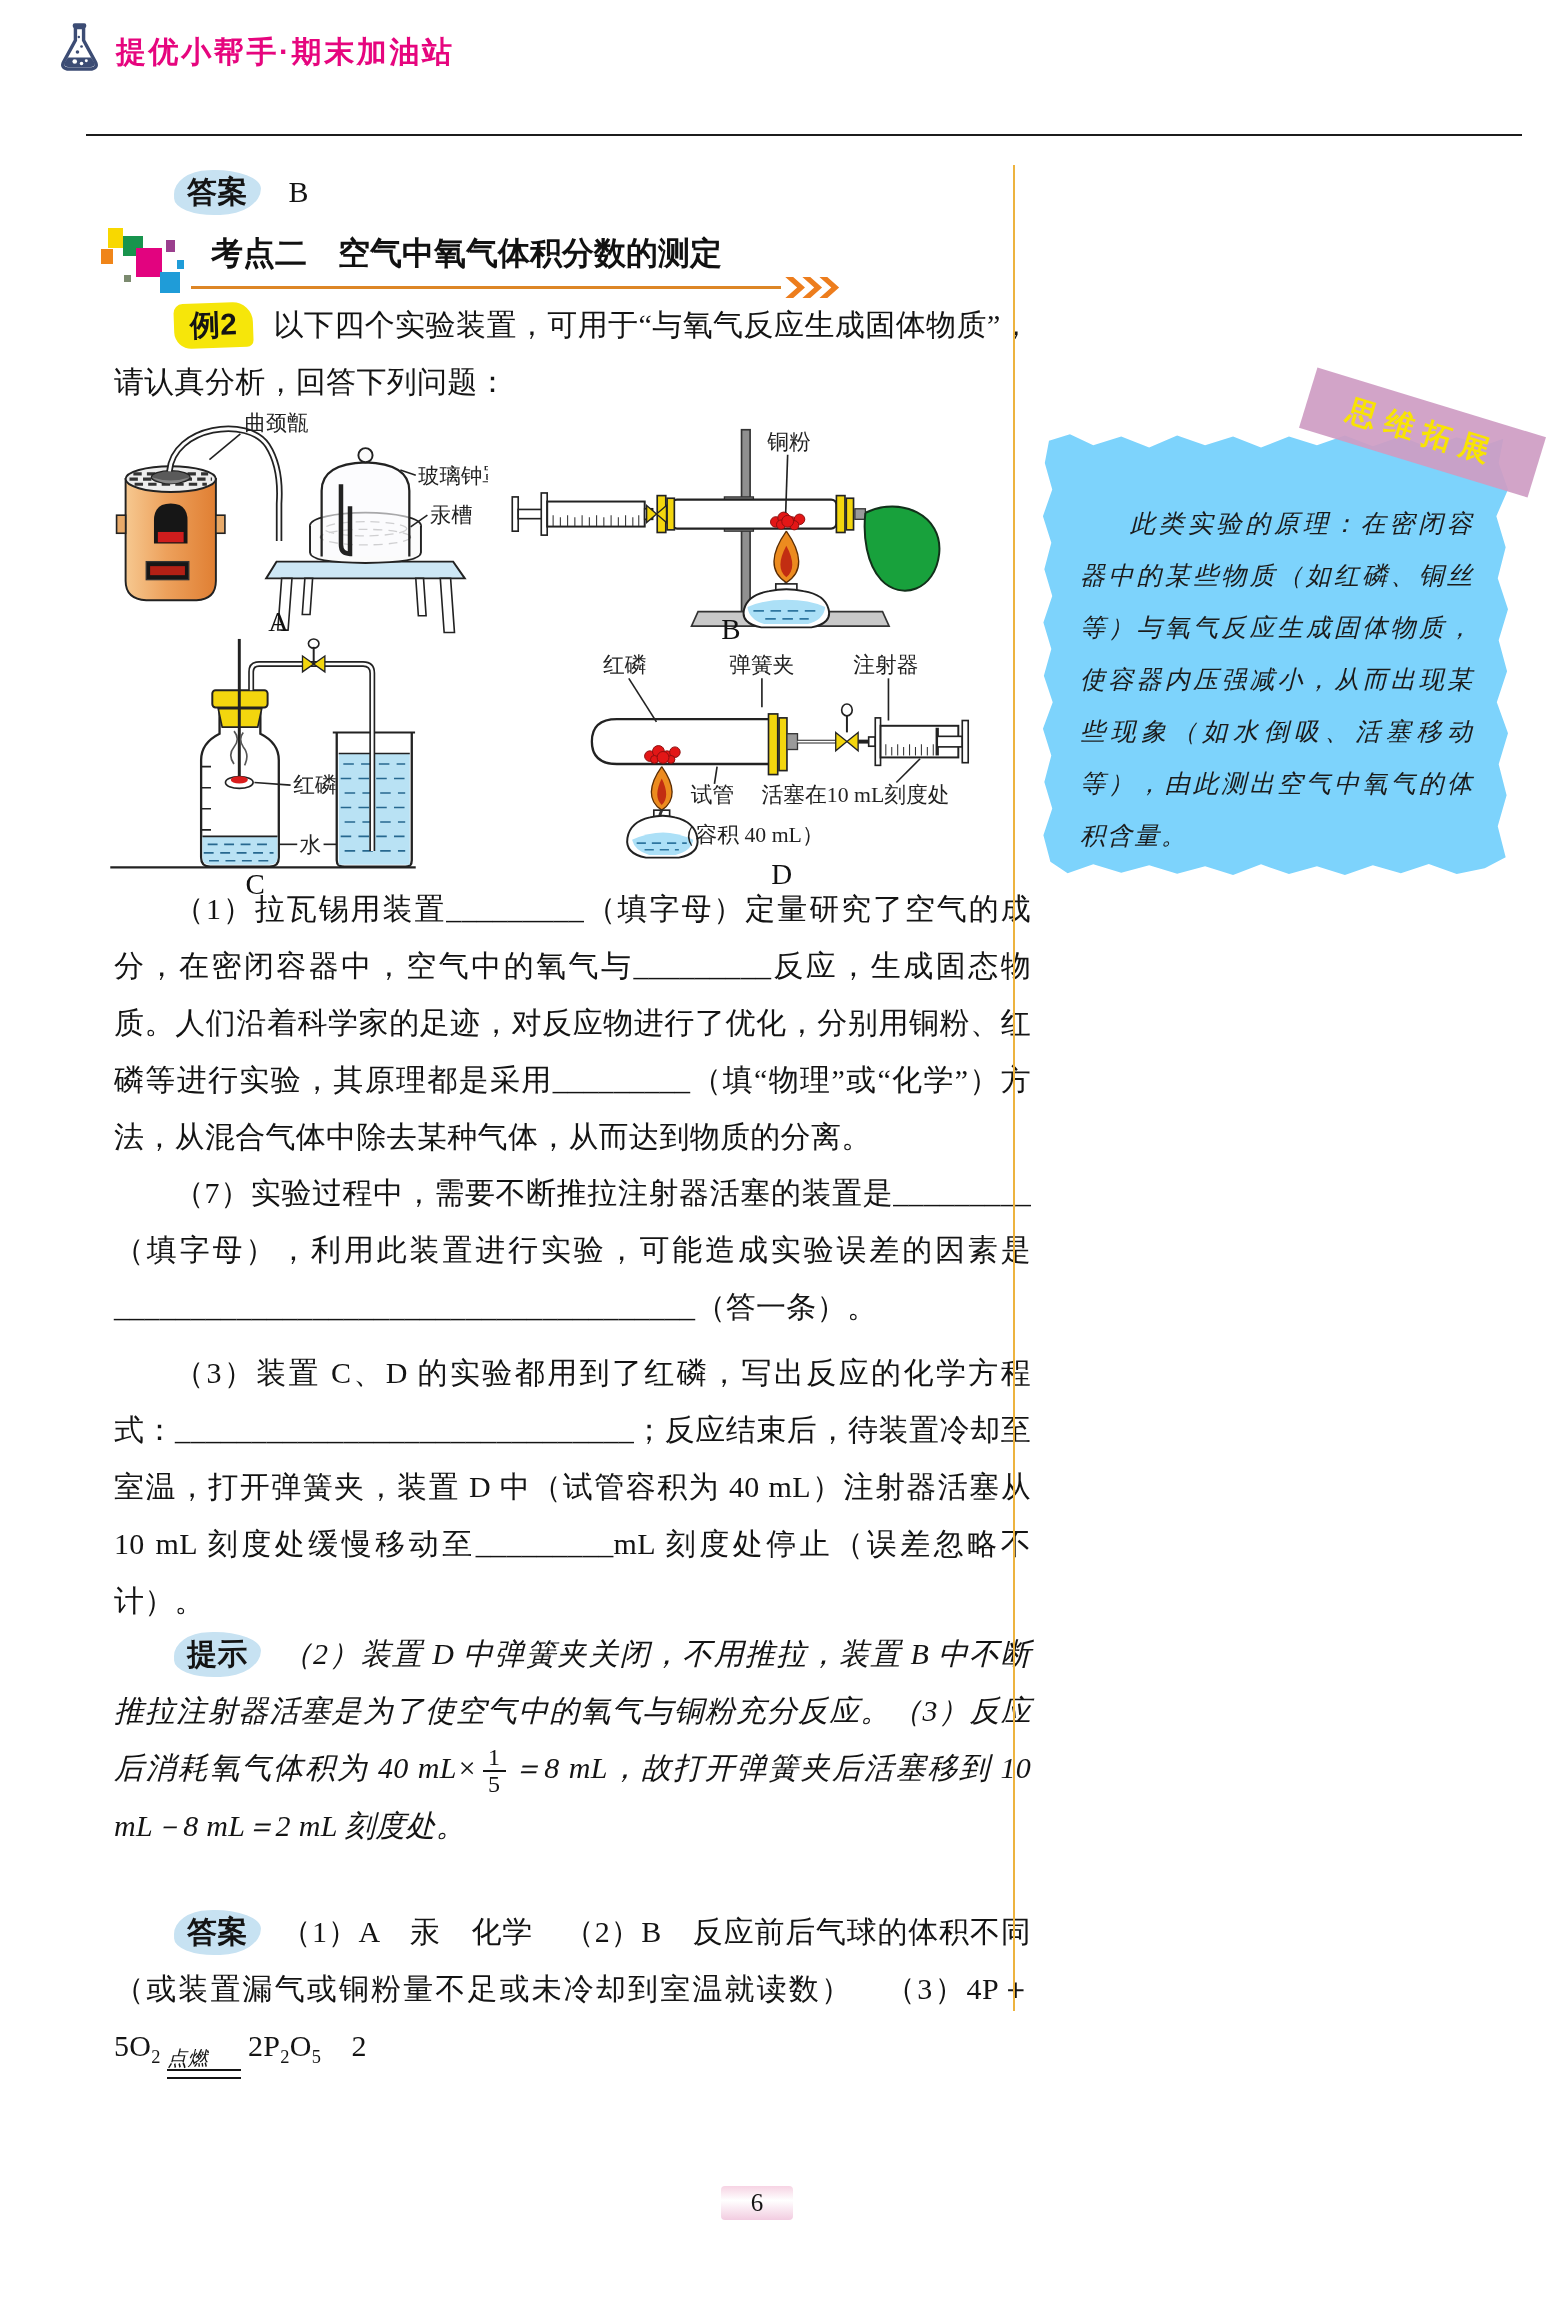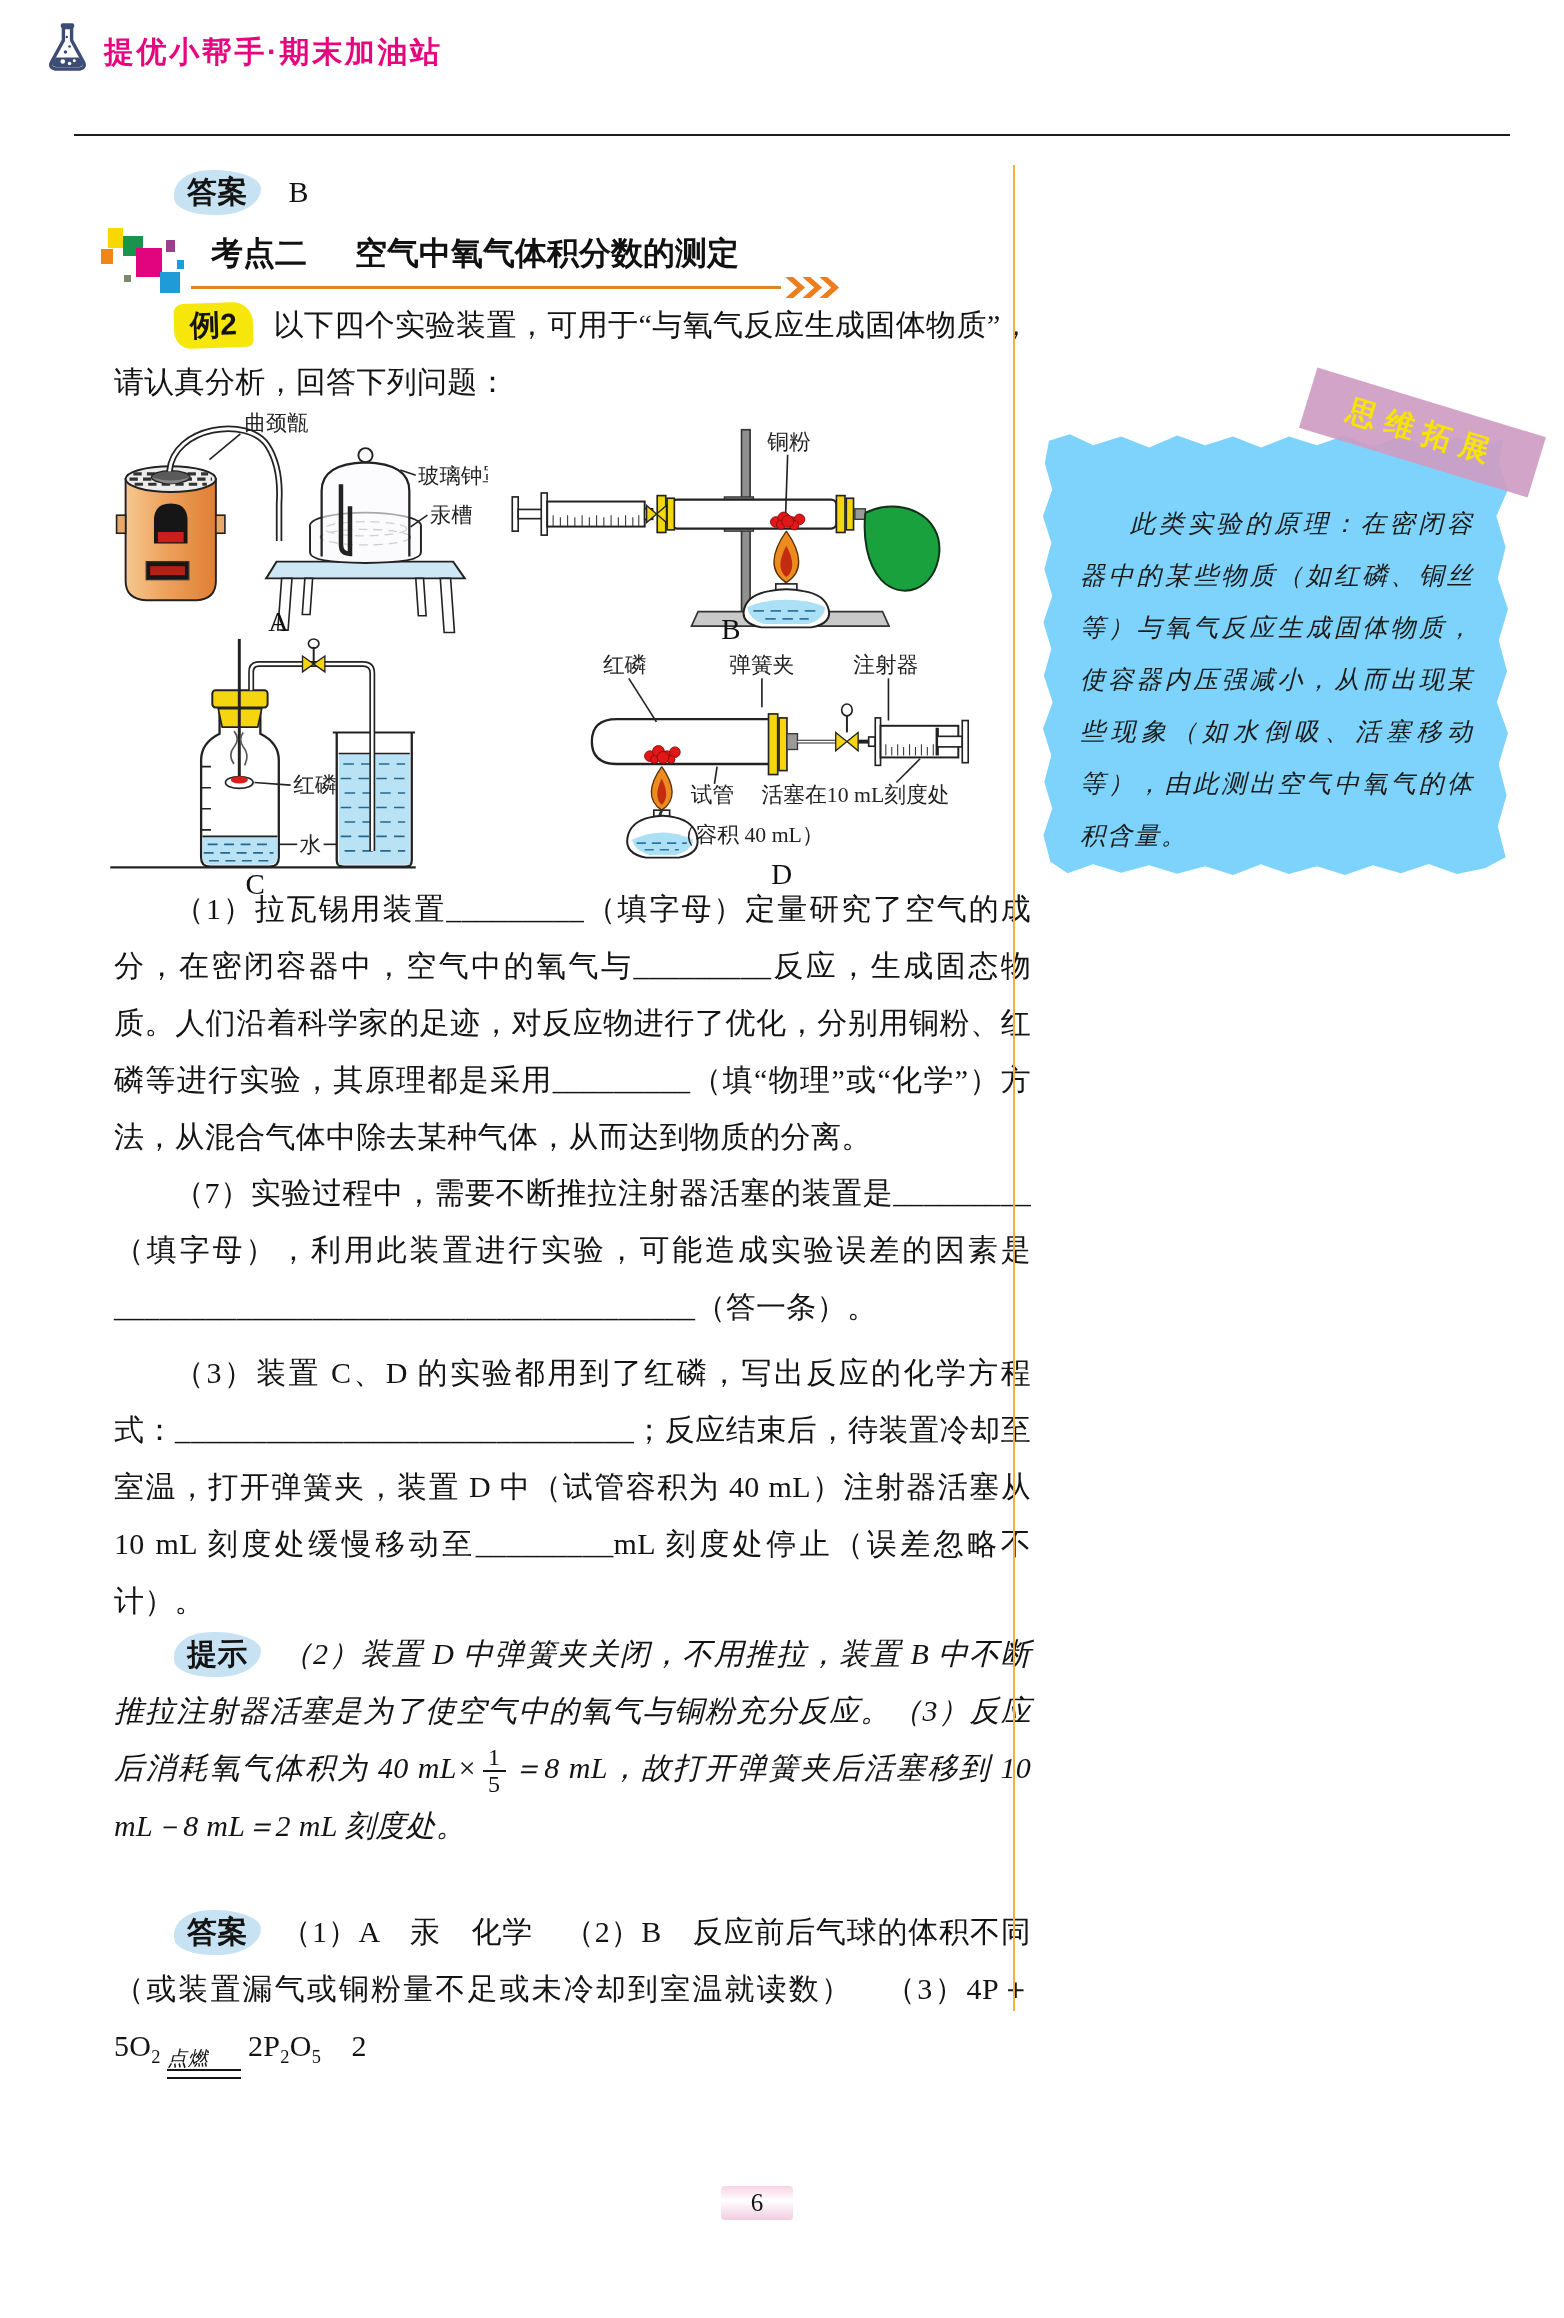--- a/index.html
+++ b/index.html
@@ -2,21 +2,21 @@
 <html style="font-size:10.5px"><head>
 <meta charset="utf-8">
 <style>
   html,body{margin:0;padding:0;}
   body{
     width:1564px;height:2319px;position:relative;background:#ffffff;
     font-family:"Liberation Serif","DejaVu Serif",serif;color:#141414;overflow:hidden;
   }
   .sans{font-family:"Liberation Sans","DejaVu Sans",sans-serif;}
   
-  #header{position:absolute;left:0;top:0;width:1332px;height:140px;padding-left:20px;}
+  #header{position:absolute;left:12px;top:0;width:1332px;height:140px;padding-left:20px;}
   #header-rule{position:absolute;left:74px;top:134px;width:1436px;height:2px;background:#1c1c1c;}
   #flask{position:absolute;left:47px;top:22.4px;}
   #header-title{position:absolute;left:104px;top:32px;font-weight:bold;font-size:30px;
     color:#e6057e;letter-spacing:2.6px;}
   
   .body-text{position:absolute;left:114px;width:917px;margin:0;font-size:30px;line-height:57px;
     text-align:justify;text-indent:2em;letter-spacing:0.3px;}
   .hl-blue{display:inline-block;font-family:"Liberation Sans","DejaVu Sans",sans-serif;
     font-weight:bold;font-size:30px;line-height:1;padding:6.6px 13px 8.6px;background:#c7e2f2;
     border-radius:42% 58% 50% 50%/55% 45% 60% 40%;text-indent:0;transform:rotate(-1deg);}
@@ -91,21 +91,21 @@
   <span class="sq" style="left:22px;top:12px;width:14.5px;height:20px;background:#f8d800"></span>
   <span class="sq" style="left:37px;top:20px;width:20px;height:20px;background:#18944d"></span>
   <span class="sq" style="left:14.5px;top:33px;width:12px;height:14.5px;background:#f08519"></span>
   <span class="sq" style="left:50px;top:32px;width:26px;height:29px;background:#e2037f"></span>
   <span class="sq" style="left:80px;top:24.4px;width:9.2px;height:12px;background:#9b3f8e"></span>
   <span class="sq" style="left:91px;top:44px;width:6.6px;height:8.6px;background:#1f9cd8"></span>
   <span class="sq" style="left:38px;top:59px;width:6.6px;height:7.2px;background:#7b8a6f"></span>
   <span class="sq" style="left:74px;top:56px;width:20px;height:21px;background:#1f9cd8"></span>
   <span id="section-title-row">
     <span class="sans">考点二</span>
-    <span class="sans" style="margin-left:40px">空气中氧气体积分数的测定</span>
+    <span class="sans" style="margin-left:23px">空气中氧气体积分数的测定</span>
   </span>
   <span id="section-rule"></span>
   <svg id="section-arrows" viewBox="0 0 96 44" width="63" height="29">
     <polygon points="2,6 14,6 32,22 14,38 2,38 20,22" fill="#ed7d1d"></polygon>
     <polygon points="28,6 40,6 58,22 40,38 28,38 46,22" fill="#ed7d1d"></polygon>
     <polygon points="54,6 66,6 84,22 66,38 54,38 72,22" fill="#ed7d1d"></polygon>
   </svg>
 </div>
 
 <p class="body-text" style="top:296px">

